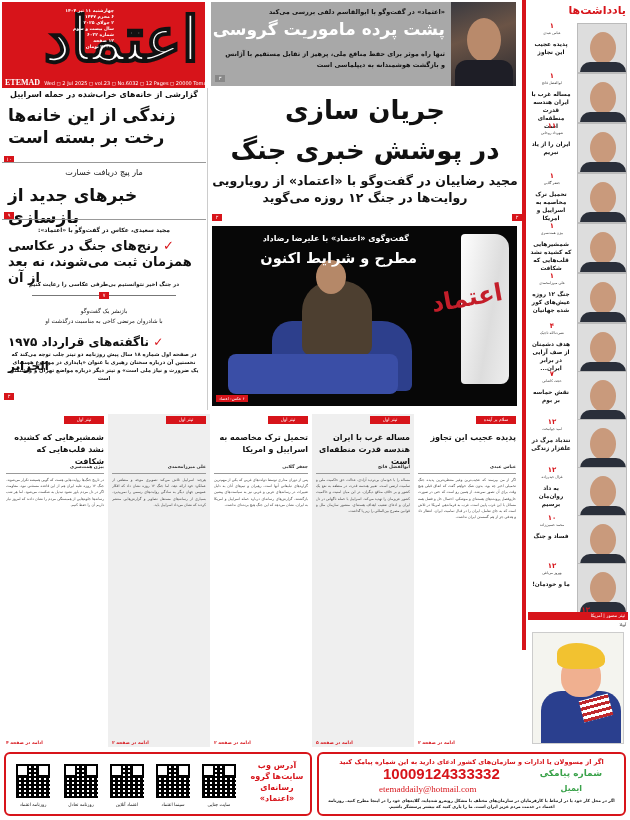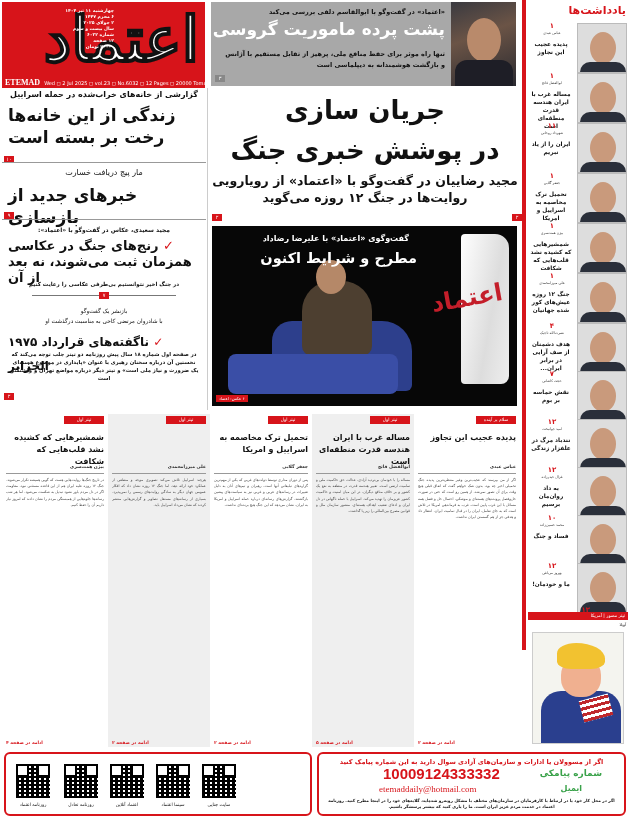--- a/index.html
+++ b/index.html
@@ -317,32 +317,33 @@
 <div class="col" style="left:2px;width:106px">
   <div class="sec">تیتر اول</div>
   <div class="ch">شمشیرهایی که کشیده نشد قلب‌هایی که شکافت</div>
   <div class="ca">بیژن همت‌سری</div>
   <div class="cline"></div>
   <div class="body">در تاریخ جنگ‌ها روایت‌هایی هست که گویی همیشه تکرار می‌شوند. جنگ ۱۲ روزه علیه ایران هم از این قاعده مستثنی نبود. مقاومت اگر در دل مردم باور نشود تبدیل به شکست می‌شود. اما هر شب رسانه‌ها جلوه‌هایی از همبستگی مردم را نشان دادند که امروز نیاز داریم آن را حفظ کنیم.</div>
   <div class="cont">ادامه در صفحه ۴</div>
 </div>
 
 <div id="qrbox" class="box">
+  <div id="qrtitle">آدرس وب سایت‌ها گروه رسانه‌ای «اعتماد»</div>
   <div class="qr" style="left:196px"></div>
     <div class="qrl" style="left:191px">سایت جنایی</div>
   <div class="qr" style="left:150px"></div>
     <div class="qrl" style="left:145px">سینما اعتماد</div>
   <div class="qr" style="left:104px"></div>
     <div class="qrl" style="left:99px">اعتماد آنلاین</div>
   <div class="qr" style="left:58px"></div>
     <div class="qrl" style="left:53px">روزنامه تعادل</div>
   <div class="qr" style="left:10px"></div>
     <div class="qrl" style="left:5px">روزنامه اعتماد</div>
 </div>
 
 <div id="smsbox" class="box">
-  <div class="q">اگر از مسوولان یا ادارات و سازمان‌های آزادی سوال دارید به این شماره پیامک کنید</div>
+  <div class="q">اگر از مسوولان یا ادارات و سازمان‌های کشور ادعای دارید به این شماره پیامک کنید</div>
   <div class="nl">شماره پیامکی</div>
   <div class="num">10009124333332</div>
   <div class="el">ایمیل</div>
   <div class="em">etemaddaily@hotmail.com</div>
   <div class="ft">اگر در محل کار خود یا در ارتباط با کارفرمایان در سازمان‌های مختلف با مشکل روبه‌رو شده‌اید، گلایه‌های خود را در اینجا مطرح کنید. روزنامه اعتماد در خدمت مردم عزیز ایران است. ما را یاری کنید که بیشتر پرسشگر باشیم.</div>
 </div>
 
 </body></html>

